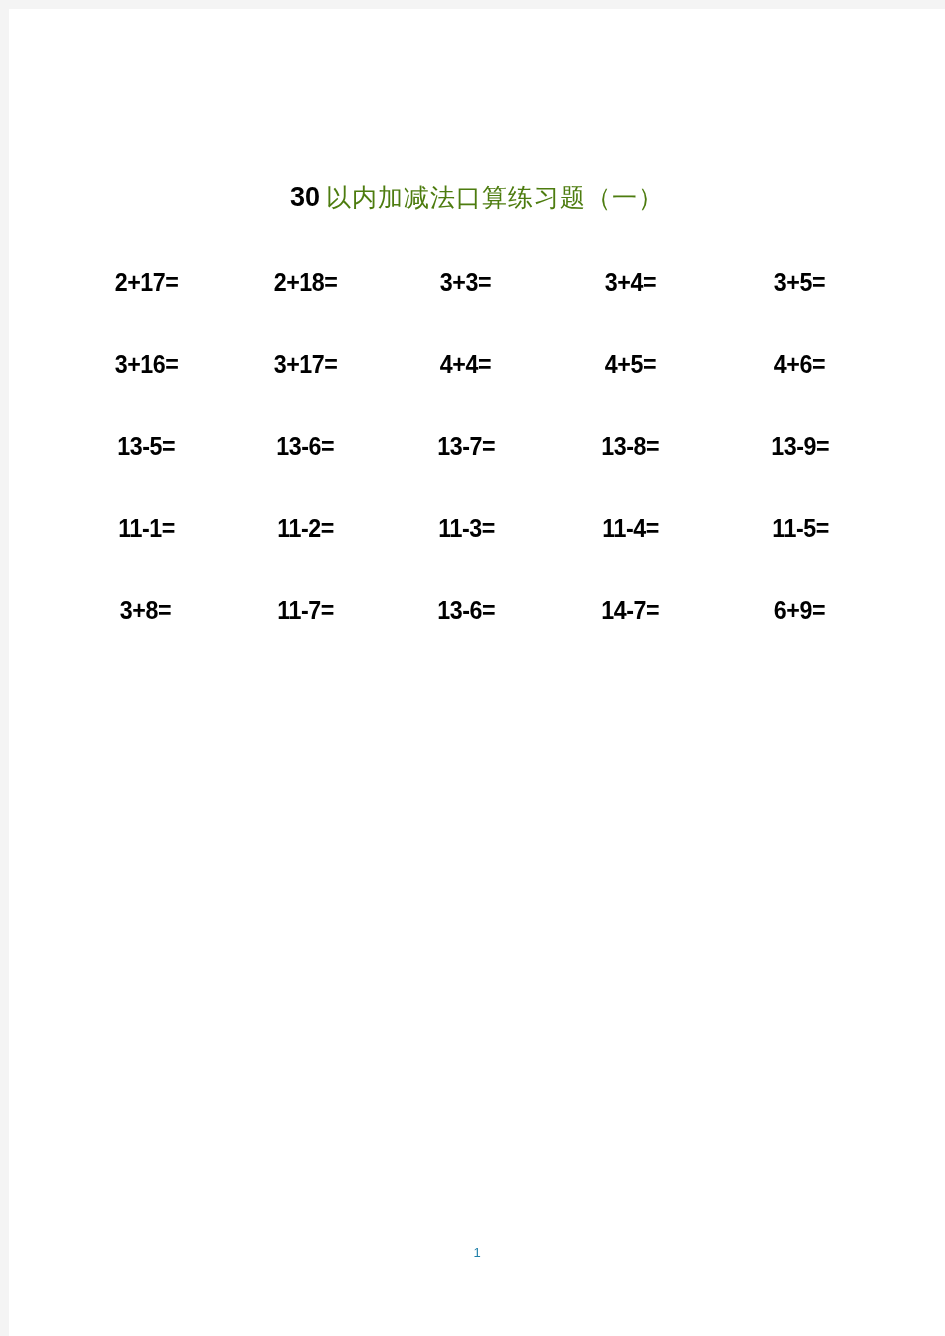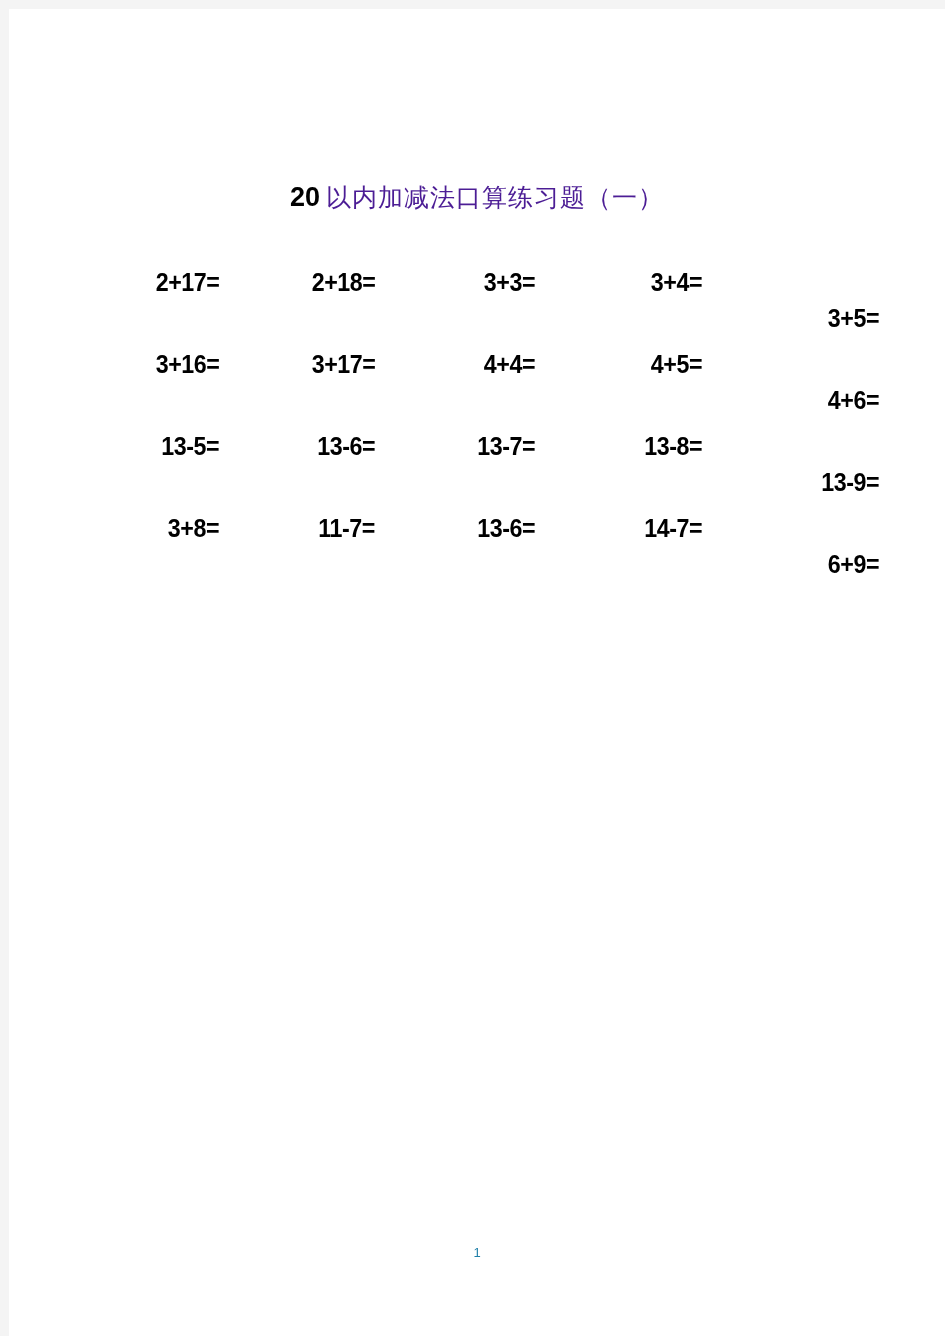--- a/index.html
+++ b/index.html
@@ -57,60 +57,60 @@
     font-weight: bold;
     font-size: 27px;
     color: #000000;
     letter-spacing: 0px;
     vertical-align: baseline;
   }
   #doc-title .t-cn {
     font-family: "DejaVu Serif", "Liberation Serif", serif;
     font-weight: normal;
     font-size: 25px;
-    color: #4c1d95;
+    color: #4d7c0f;
     letter-spacing: 1px;
     padding-left: 6px;
     vertical-align: baseline;
   }
   
   #problem-grid {
     position: absolute;
     top: 258px;
     left: 60px;
     width: 810px;
   }
   .problem-row {
     display: flex;
     height: 82px;
     align-items: flex-start;
   }
   .problem-cell {
     flex: 0 0 20%;
-    text-align: right;
+    text-align: center;
     padding-right: 8px;
     box-sizing: border-box;
   }
   .problem-cell .expr {
     font-family: "Liberation Sans", sans-serif;
     font-weight: bold;
     font-size: 25px;
     color: #000000;
     letter-spacing: -0.5px;
     line-height: 30px;
     display: inline-block;
     transform: scaleX(0.93);
     transform-origin: right center;
   }
   
   .problem-row .c0 { padding-right: 12px; }
   .problem-row .c1 { padding-right: 18px; }
   .problem-row .c2 { padding-right: 20px; }
   .problem-row .c3 { padding-right: 15px; }
-  .problem-row .c4 { padding-right: 0px; margin-top: 36px; }
+  .problem-row .c4 { padding-right: 0px; }
 
   
   #page-number {
     position: absolute;
     top: 1236px;
     left: 0;
     width: 936px;
     text-align: center;
     font-family: "Liberation Sans", sans-serif;
     font-size: 13px;
@@ -121,21 +121,21 @@
 <body>
 
 <div id="page-frame">
 
   <div id="frame-left"></div>
   <div id="frame-top"></div>
 
   <div id="sheet">
 
     <div id="doc-title">
-      <span class="t-num">20</span><span class="t-cn">以内加减法口算练习题（一）</span>
+      <span class="t-num">30</span><span class="t-cn">以内加减法口算练习题（一）</span>
     </div>
 
     <div id="problem-grid">
         <div class="problem-row">
           <div class="problem-cell c0"><span class="expr">2+17=</span></div>
           <div class="problem-cell c1"><span class="expr">2+18=</span></div>
           <div class="problem-cell c2"><span class="expr">3+3=</span></div>
           <div class="problem-cell c3"><span class="expr">3+4=</span></div>
           <div class="problem-cell c4"><span class="expr">3+5=</span></div>
         </div>
@@ -147,20 +147,27 @@
           <div class="problem-cell c4"><span class="expr">4+6=</span></div>
         </div>
         <div class="problem-row">
           <div class="problem-cell c0"><span class="expr">13-5=</span></div>
           <div class="problem-cell c1"><span class="expr">13-6=</span></div>
           <div class="problem-cell c2"><span class="expr">13-7=</span></div>
           <div class="problem-cell c3"><span class="expr">13-8=</span></div>
           <div class="problem-cell c4"><span class="expr">13-9=</span></div>
         </div>
         <div class="problem-row">
+          <div class="problem-cell c0"><span class="expr">11-1=</span></div>
+          <div class="problem-cell c1"><span class="expr">11-2=</span></div>
+          <div class="problem-cell c2"><span class="expr">11-3=</span></div>
+          <div class="problem-cell c3"><span class="expr">11-4=</span></div>
+          <div class="problem-cell c4"><span class="expr">11-5=</span></div>
+        </div>
+        <div class="problem-row">
           <div class="problem-cell c0"><span class="expr">3+8=</span></div>
           <div class="problem-cell c1"><span class="expr">11-7=</span></div>
           <div class="problem-cell c2"><span class="expr">13-6=</span></div>
           <div class="problem-cell c3"><span class="expr">14-7=</span></div>
           <div class="problem-cell c4"><span class="expr">6+9=</span></div>
         </div>
       </div>
 
     <div id="page-number">1</div>
 

